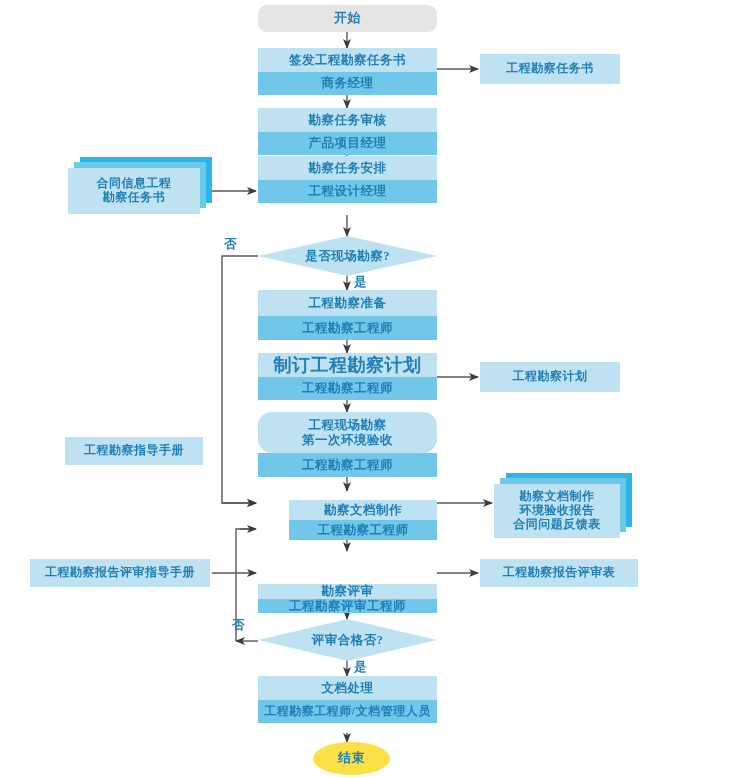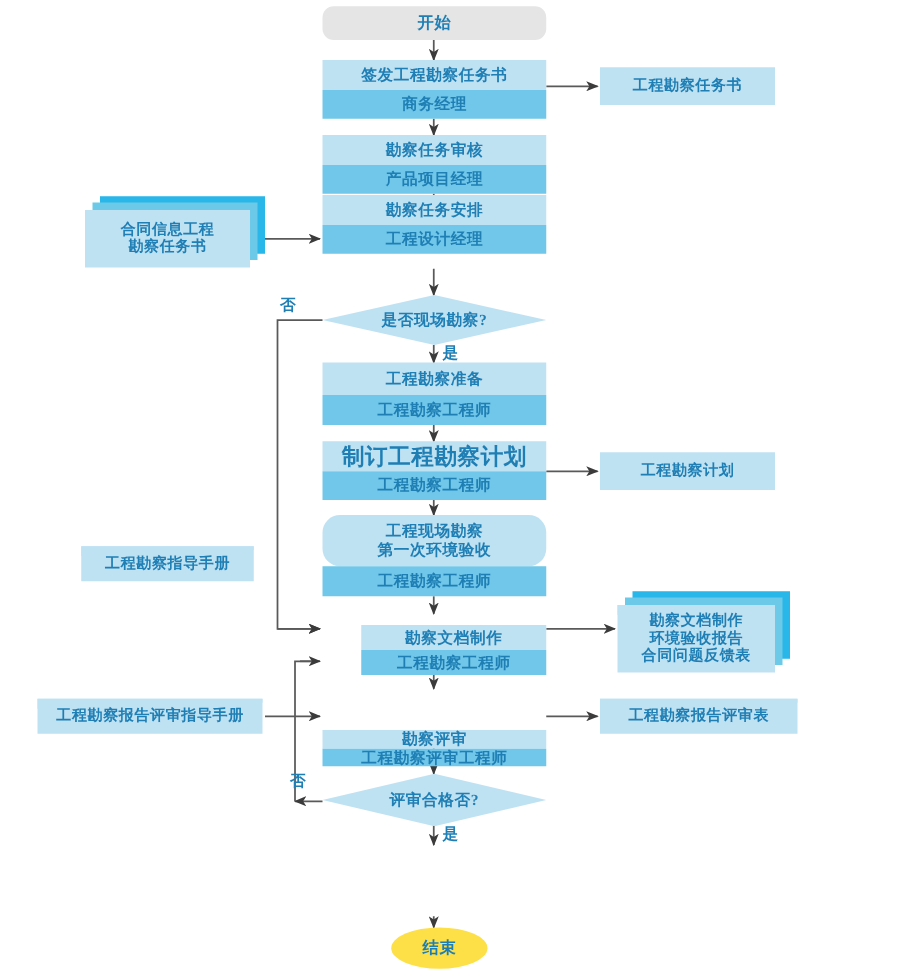--- a/index.html
+++ b/index.html
@@ -139,20 +139,24 @@
   <div class="node proc" style="left:258px;top:551px;width:179px;height:47px;">
     <div class="cell top" style="height:24px;font-size:12.5px;margin-top:48px;">勘察评审</div>
     <div class="cell role" style="height:23px;font-size:12.5px;">工程勘察评审工程师</div>
   </div>
 
   <div class="node diamond" style="left:258px;top:619px;width:179px;height:42px;">
     <div class="dshape"></div>
     <div class="cell" style="font-size:12.5px;">评审合格否?</div>
   </div>
 
+  <div class="node proc" style="left:258px;top:676px;width:179px;height:47px;">
+    <div class="cell top" style="height:24px;font-size:12.5px;">文档处理</div>
+    <div class="cell role" style="height:23px;font-size:12px;">工程勘察工程师/文档管理人员</div>
+  </div>
 
   <div class="node endnode" style="left:313px;top:742px;width:77px;height:33px;">
     <div class="cell" style="font-size:13px;">结束</div>
   </div>
 
   <div class="node doc" style="left:480px;top:54px;width:140px;height:30px;">
     <div class="dbody"></div>
     <svg class="wave" viewBox="0 0 140 14" preserveAspectRatio="none">
       <path d="M0,0 L140,0 L140,3 C105,14 35,-6 0,8 Z" fill="#bfe2f3"></path>
     </svg>

